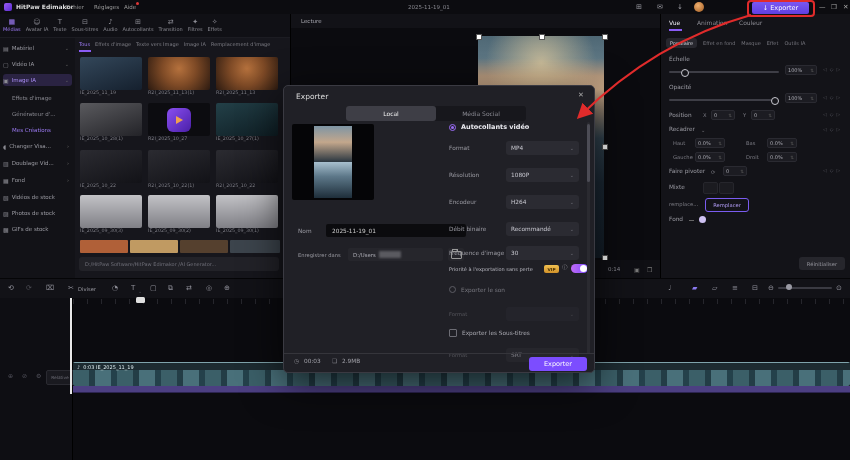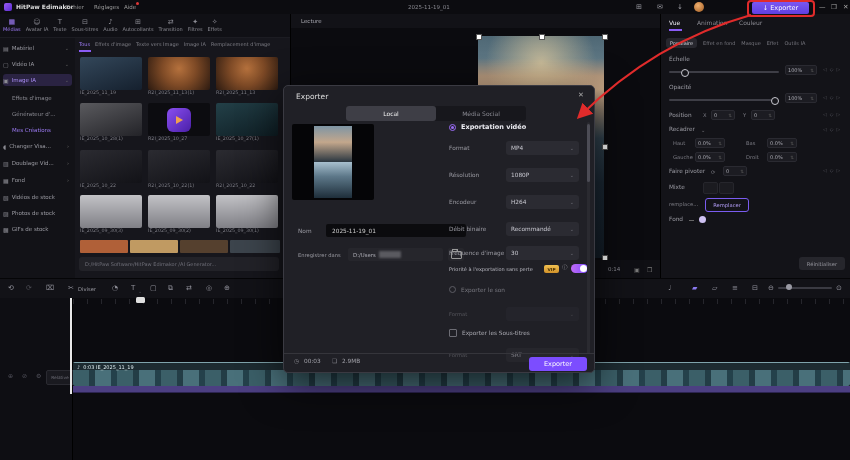--- a/index.html
+++ b/index.html
@@ -563,21 +563,21 @@
     <div class="dsave" style="left:64px;top:162px;width:95px;">
       <span>D:/Users</span>
       <span class="blur"></span>
       </div>
     <div class="folderbtn">
       <span class="folder"></span>
       </div>
 
     <div class="abs r" style="left:165px;top:37px;gap:5px;">
       <span class="radio-on"></span>
-      <span class="dsection">Exportation vidéo</span>
+      <span class="dsection">Autocollants vidéo</span>
     </div>
 
     <span class="drow-label" style="top:59px;">Format</span>
     <div class="dd" style="top:55px;">
       <span>MP4</span>
       <span class="caret">⌄</span>
       </div>
 
     <span class="drow-label" style="top:86px;">Résolution</span>
     <div class="dd" style="top:82px;">

